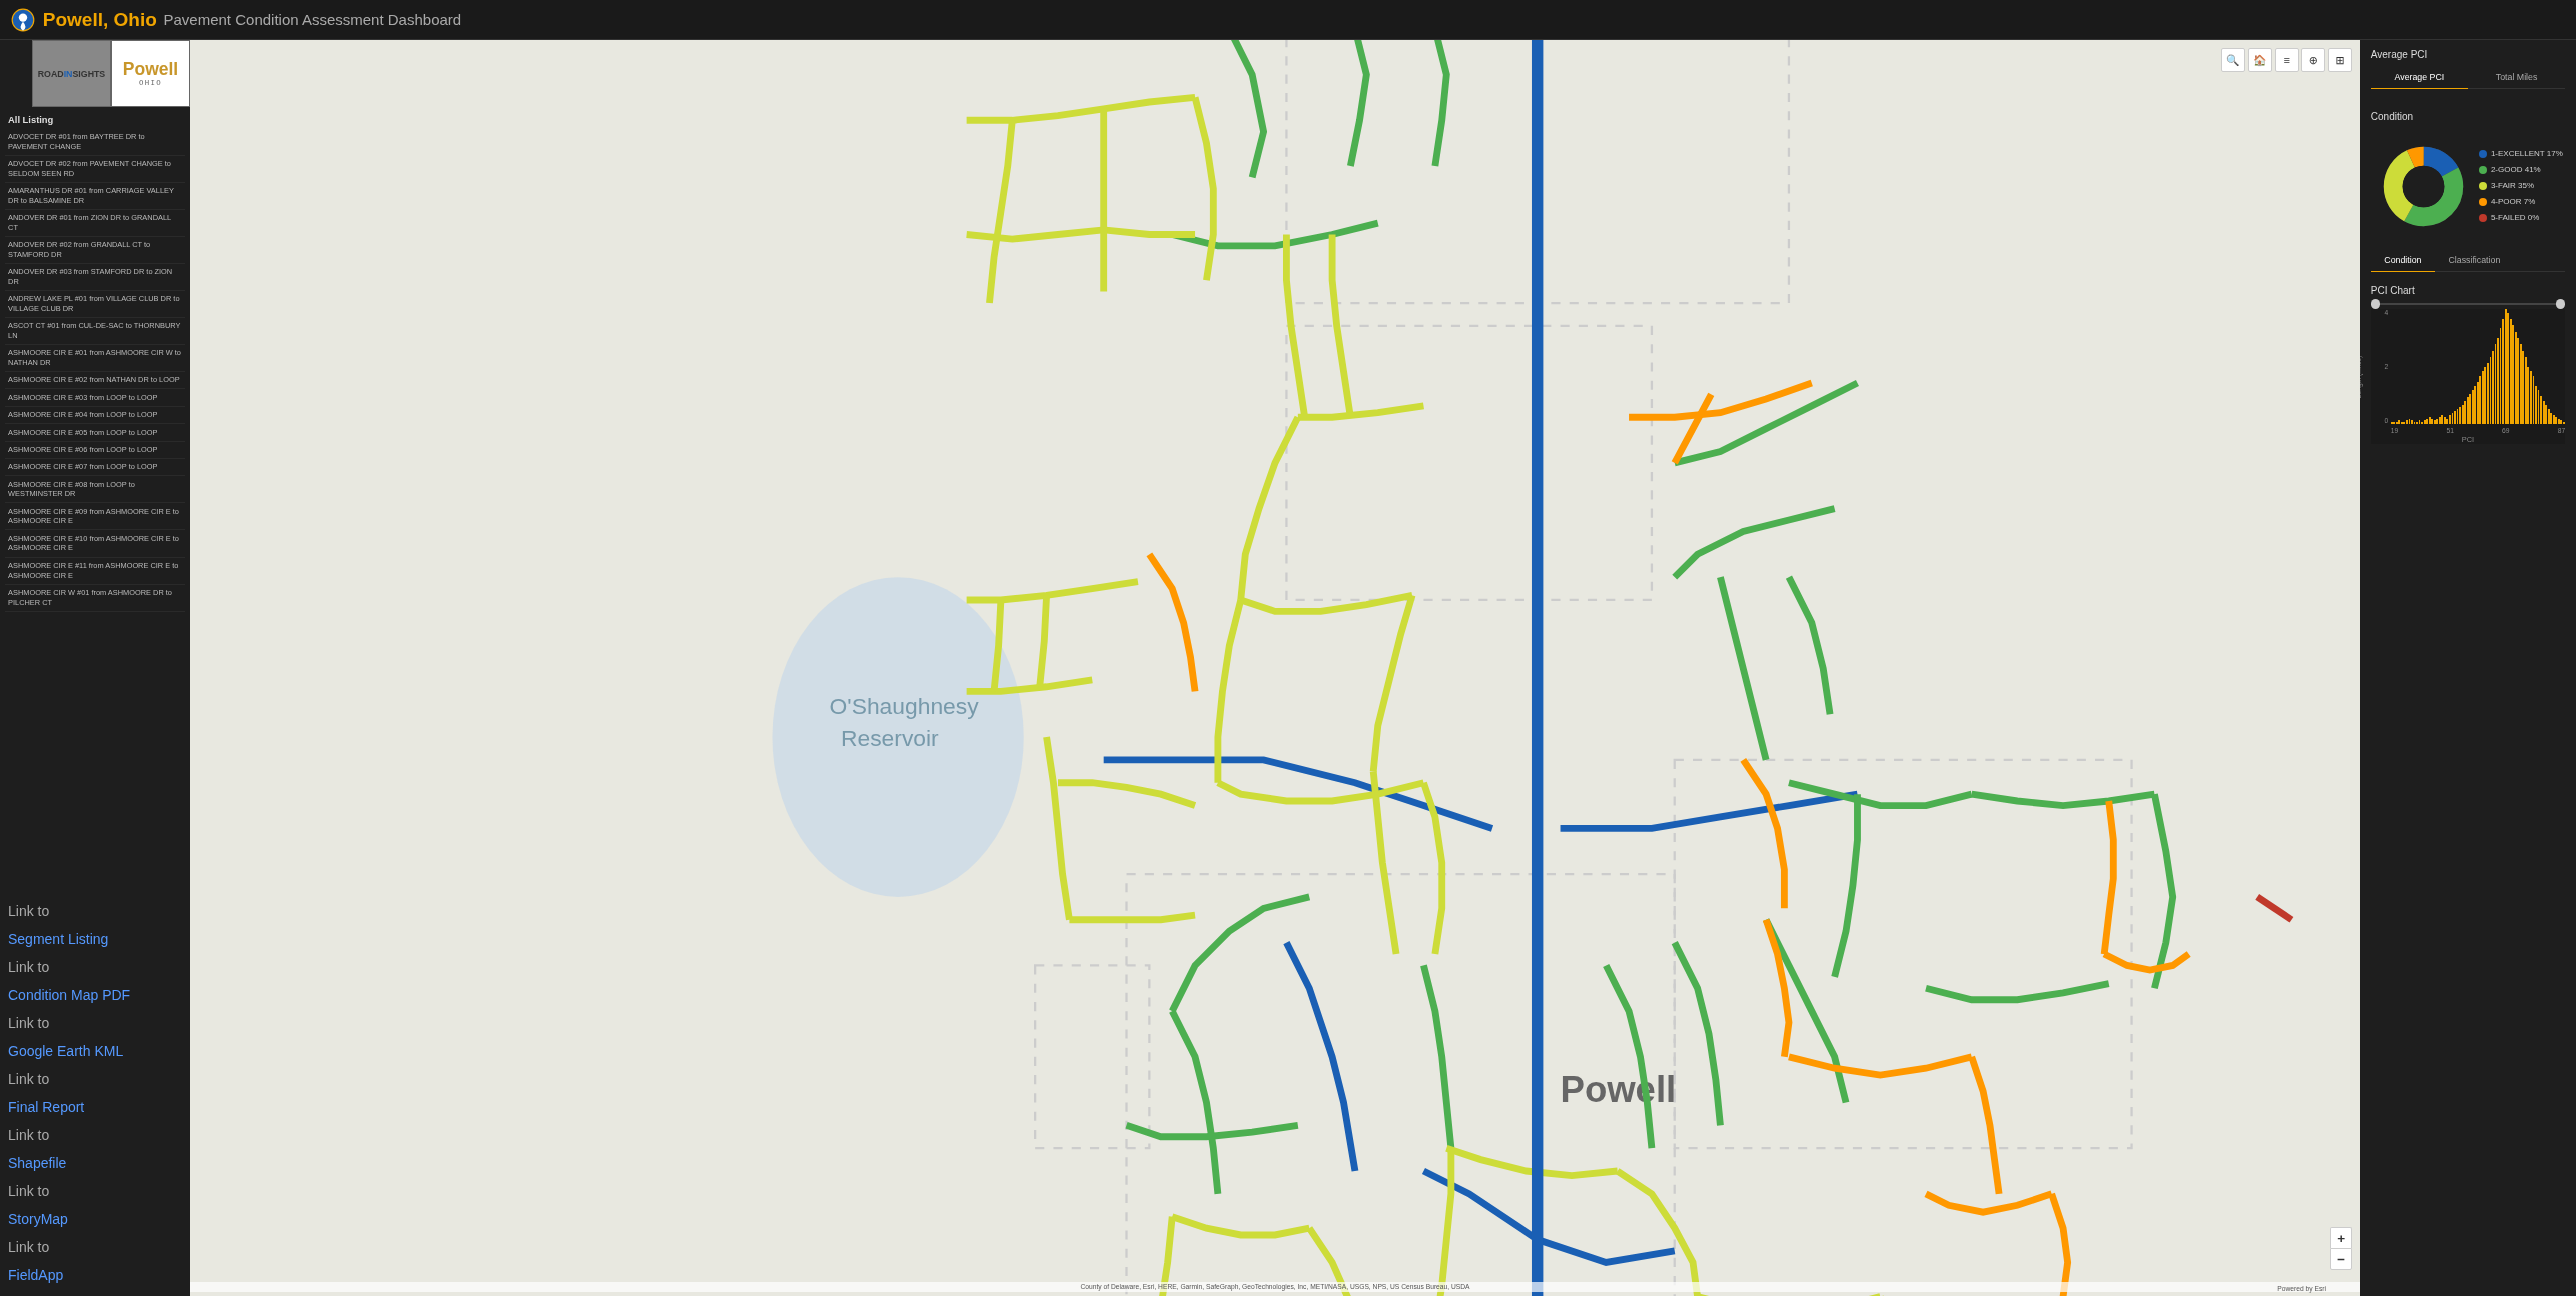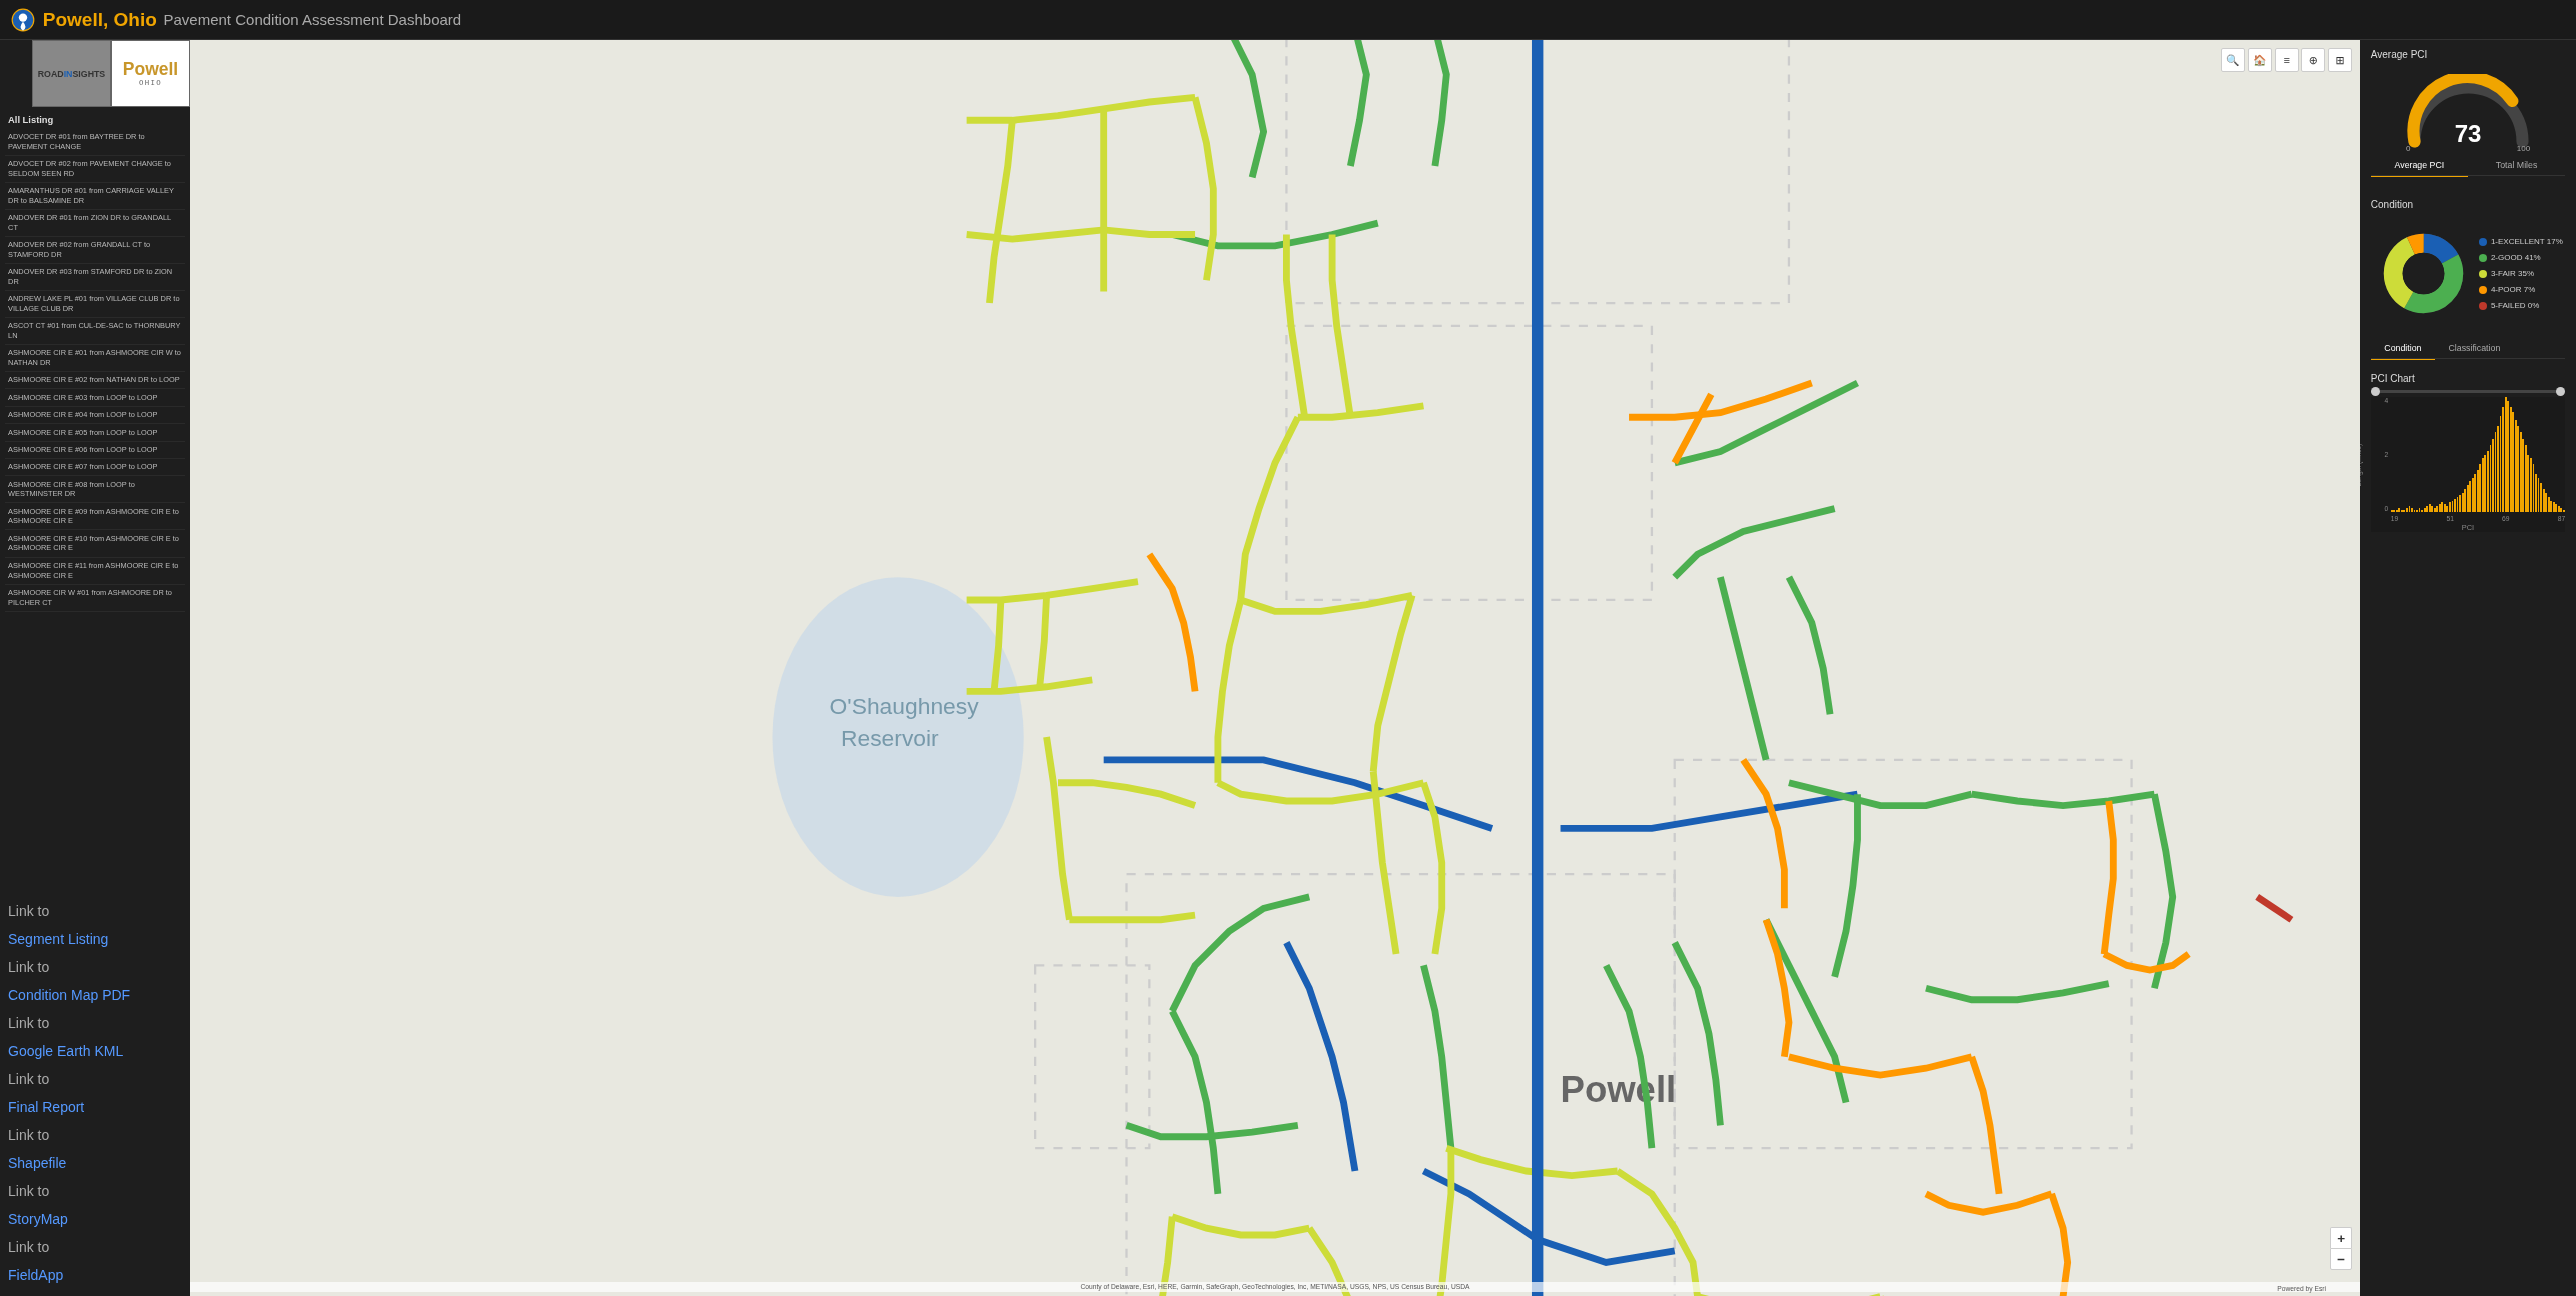--- a/index.html
+++ b/index.html
@@ -611,33 +611,20 @@
     
     <div class="map-attribution">County of Delaware, Esri, HERE, Garmin, SafeGraph, GeoTechnologies, Inc, METI/NASA, USGS, NPS, US Census Bureau, USDA</div>
     <div class="map-attribution-right">Powered by Esri</div>
   </div>
 
   <div class="right-panel">
 
     <div class="panel-section">
       <div class="panel-section-title">Average PCI</div>
 
-      <div class="gauge-container">
-        <div class="gauge-wrap">
-          <svg width="135" height="81" viewBox="0 0 200 120">
-
-            <path d="M 20 100 A 80 80 0 0 1 180 100" stroke="#444" stroke-width="18" fill="none" stroke-linecap="round"></path>
-
-            <path d="M 20 100 A 80 80 0 0 1 165 40" stroke="#f0a500" stroke-width="18" fill="none" stroke-linecap="round"></path>
-          </svg>
-          <span class="gauge-value">73</span>
-          <span class="gauge-label-0">0</span>
-          <span class="gauge-label-100">100</span>
-        </div>
-      </div>
 
       <div class="tabs-row">
         <div class="tab-btn active">Average PCI</div>
         <div class="tab-btn">Total Miles</div>
       </div>
     </div>
 
     <div class="panel-section">
       <div class="panel-section-title">Condition</div>
 

